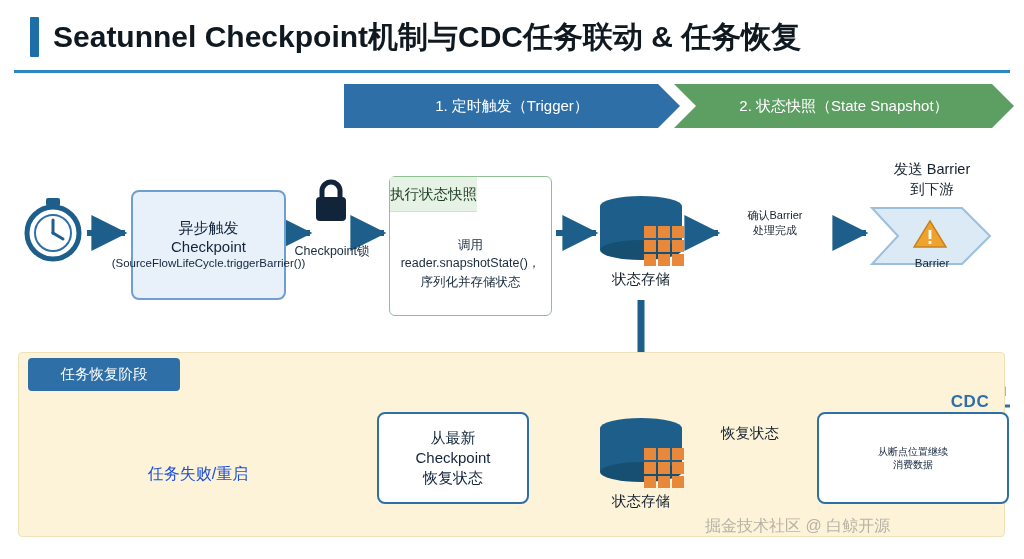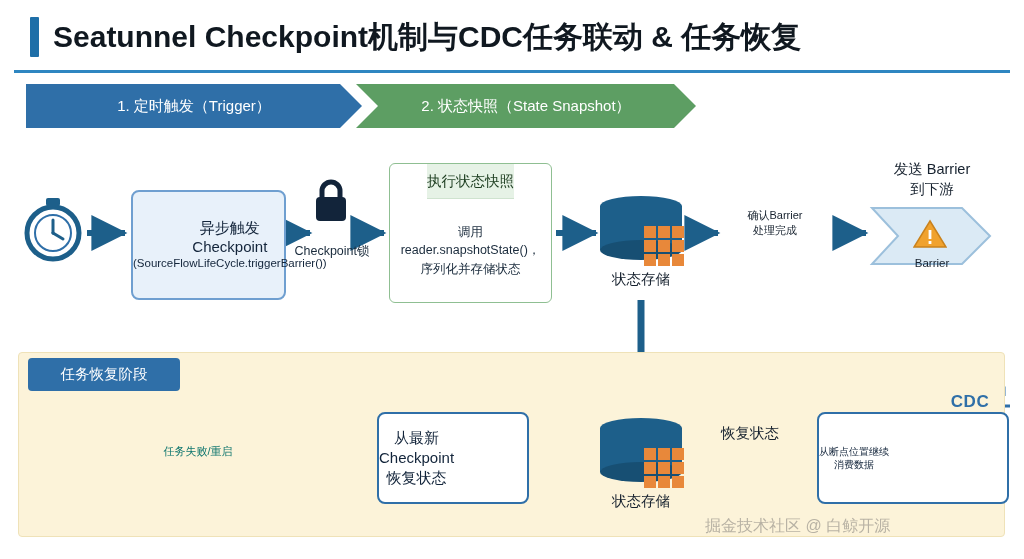--- a/index.html
+++ b/index.html
@@ -24,58 +24,59 @@
   .title-text{
     font-size:30px;font-weight:bold;letter-spacing:0px;color:#101820;
     white-space:nowrap;
   }
   .title-underline{
     position:absolute;left:14px;top:70px;width:996px;height:3px;background:#2e86c1;
   }
 
   
   .phases{
-    position:absolute;left:26px;top:84px;width:996px;height:44px;
+    position:absolute;left:18px;top:84px;width:996px;height:44px;
     display:flex;
+    justify-content:flex-end;
   }
   .chev{
     position:relative;height:44px;display:flex;align-items:center;justify-content:center;
     color:#fff;font-size:15px;white-space:nowrap;
   }
   .chev span{position:relative;z-index:2;}
   .chev-1{width:336px;background:#2f6fa8;
     clip-path:polygon(0 0, calc(100% - 22px) 0, 100% 50%, calc(100% - 22px) 100%, 0 100%);}
   .chev-2{width:340px;margin-left:-6px;background:#5d9e63;
     clip-path:polygon(0 0, calc(100% - 22px) 0, 100% 50%, calc(100% - 22px) 100%, 0 100%, 22px 50%);}
   .chev-3{width:332px;margin-left:-6px;background:#e8883a;
     clip-path:polygon(0 0, calc(100% - 22px) 0, 100% 50%, calc(100% - 22px) 100%, 0 100%, 22px 50%);}
 
   
   .box{
     position:absolute;box-sizing:border-box;display:flex;align-items:center;
-    justify-content:flex-start;text-align:center;border-radius:8px;
+    justify-content:center;text-align:center;border-radius:8px;
   }
 
   
   .async-box{
     left:131px;top:190px;width:155px;height:110px;
     background:#e8f1fa;border:2px solid #6f9fd0;font-size:15px;line-height:1.25;
     color:#12243a;
   }
   .async-box .small{font-size:11.5px;line-height:1.2;}
 
   
   .lock{position:absolute;left:311px;top:178px;width:40px;height:46px;}
   .lock-label{position:absolute;left:286px;top:243px;width:92px;font-size:12.5px;text-align:center;color:#1a2b3c;}
 
   
   .snap-box{
-    left:389px;top:163px;width:163px;height:140px;
+    left:389px;top:176px;width:163px;height:140px;
     background:#ffffff;border:1.5px solid #8fbf92;border-radius:6px;
-    flex-direction:column;align-items:center;justify-content:flex-start;padding:0;
+    flex-direction:column;align-items:flex-start;justify-content:flex-start;padding:0;
   }
   .snap-head{
     height:34px;background:#e6f2e6;display:flex;align-items:center;justify-content:center;
     font-size:14.5px;color:#1f3f22;border-bottom:1px solid #cfe3cf;
   }
   .snap-body{
     flex:1;display:flex;align-items:center;justify-content:center;text-align:center;
     font-size:12.5px;line-height:1.45;color:#1a2b3c;padding:8px 6px;
   }
 
@@ -96,21 +97,21 @@
 
   
   .recovery-panel{
     position:absolute;left:18px;top:352px;width:985px;height:183px;
     background:#fcf3d9;border:1px solid #efe2b8;border-radius:4px;
   }
   .recovery-tag{
     position:absolute;left:28px;top:358px;width:152px;height:33px;background:#2f6fa8;
     border-radius:4px;color:#fff;font-size:14.5px;display:flex;align-items:center;justify-content:center;
   }
-  .fail-label{position:absolute;left:128px;top:444px;width:140px;text-align:center;font-size:11px;color:#0f766e;}
+  .fail-label{position:absolute;left:128px;top:464px;width:140px;text-align:center;font-size:16px;color:#1d4ed8;}
   .restore-box{
     left:377px;top:412px;width:152px;height:92px;background:#ffffff;border:2px solid #2f6fa8;
     font-size:15px;line-height:1.35;color:#12243a;
   }
   .resume-box{
     left:817px;top:412px;width:192px;height:92px;background:#ffffff;border:2px solid #2f6fa8;
     font-size:10px;line-height:1.35;color:#12243a;
   }
   .recover-label{position:absolute;left:690px;top:424px;width:120px;text-align:center;font-size:14.5px;color:#16212e;}
   .cdc-text{position:absolute;left:940px;top:392px;width:60px;text-align:center;font-size:17px;font-weight:bold;color:#2f6fa8;letter-spacing:0.5px;}

